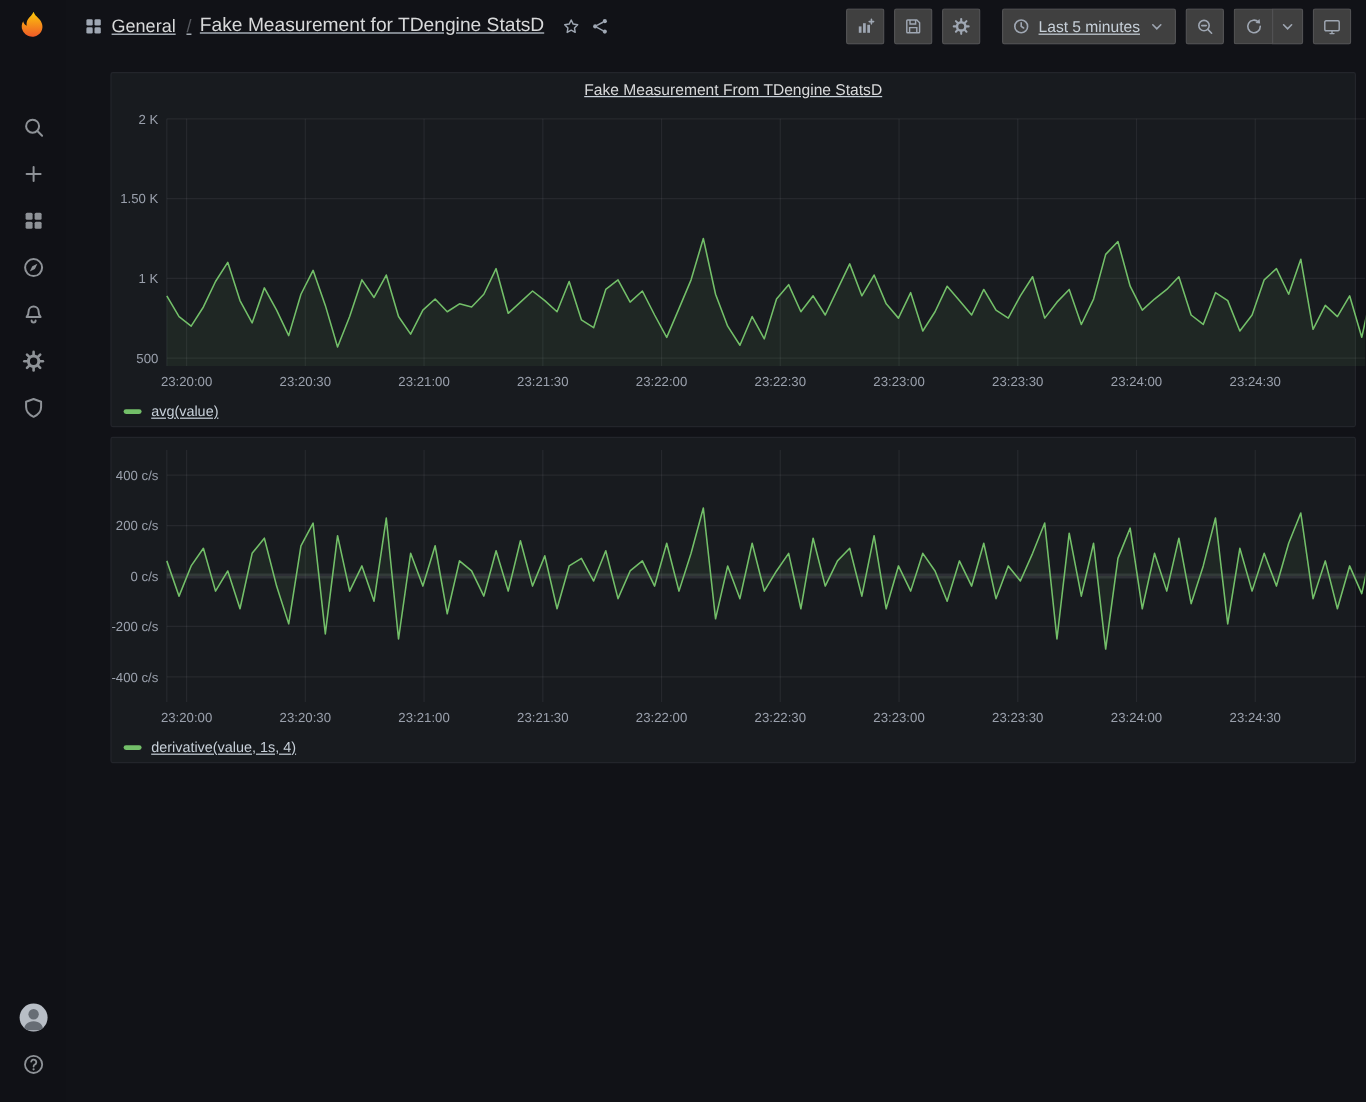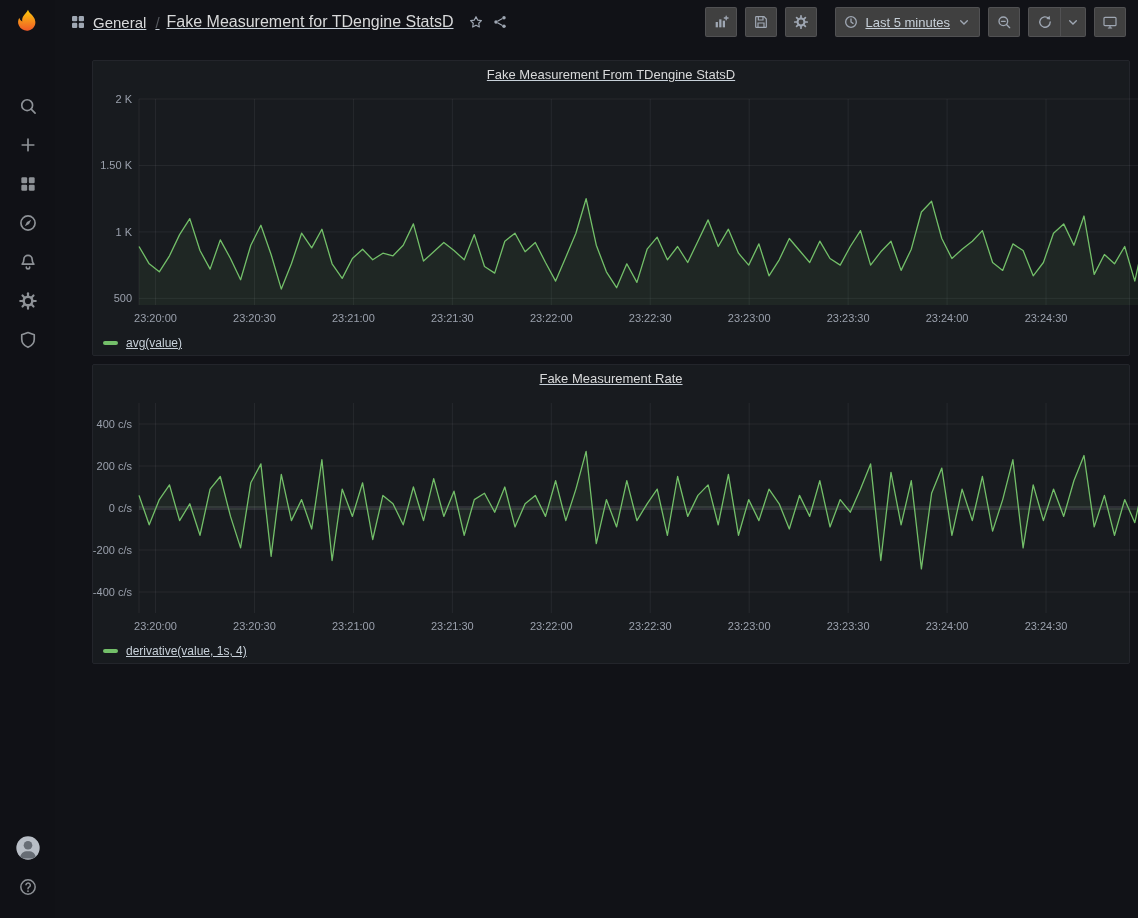--- a/index.html
+++ b/index.html
@@ -298,21 +298,20 @@
               <polyline points="46.0,157.5 56.2,174.8 66.3,182.8 76.5,166.8 86.6,145.6 96.8,129.6 107.0,161.5 117.1,180.1 127.3,150.9 137.5,169.5 147.6,190.7 157.8,156.2 167.9,136.3 178.1,165.5 188.3,200.1 198.4,174.8 208.6,144.2 218.7,158.9 228.9,140.2 239.1,174.8 249.2,189.4 259.4,169.5 269.6,160.2 279.7,170.8 289.9,164.2 300.0,166.8 310.2,156.2 320.4,134.9 330.5,172.1 340.7,162.8 350.8,153.5 361.0,161.5 371.2,170.8 381.3,145.6 391.5,177.5 401.7,184.1 411.8,152.2 422.0,144.2 432.1,162.8 442.3,153.5 452.5,173.5 462.6,192.1 472.8,168.2 482.9,144.2 493.1,109.7 503.3,156.2 513.4,182.8 523.6,198.7 533.8,174.8 543.9,193.4 554.1,160.2 564.2,148.2 574.4,170.8 584.6,157.5 594.7,173.5 604.9,152.2 615.1,130.9 625.2,157.5 635.4,140.2 645.5,164.2 655.7,176.1 665.9,154.9 676.0,186.8 686.2,170.8 696.3,149.5 706.5,161.5 716.7,173.5 726.8,152.2 737.0,169.5 747.2,176.1 757.3,157.5 767.5,141.6 777.6,176.1 787.8,162.8 798.0,152.2 808.1,181.4 818.3,160.2 828.4,123.0 838.6,112.3 848.8,149.5 858.9,169.5 869.1,160.2 879.3,152.2 889.4,141.6 899.6,173.5 909.7,181.4 919.9,154.9 930.1,161.5 940.2,186.8 950.4,173.5 960.5,144.2 970.7,134.9 980.9,156.2 991.0,127.0 1001.2,185.4 1011.4,165.5 1021.5,174.8 1031.7,157.5 1041.8,192.1 1052.0,145.6" fill="none" stroke="#73bf69" stroke-width="1.3" stroke-linejoin="round"></polyline>
             </svg>
           </div>
         <div class="legend">
           <span class="swatch" style="background: rgb(115, 191, 105);"></span>
           <span class="legend-label">avg(value)</span>
         </div>
       </section>
 
       <section class="panel">
-        <h2 class="panel-title">Fake Measurement Rate</h2>
         <div class="chart chart-b" id="chart1">
             <svg width="1060" height="246">
               <line class="grid" x1="46" y1="10" x2="46" y2="220"></line>
               <line class="grid" x1="1052" y1="10" x2="1052" y2="220"></line>
               <line class="grid" x1="62.49180327868852" y1="10" x2="62.49180327868852" y2="220"></line>
               <text class="tick" x="62.49180327868852" y="237" text-anchor="middle">23:20:00</text>
               <line class="grid" x1="161.44262295081967" y1="10" x2="161.44262295081967" y2="220"></line>
               <text class="tick" x="161.44262295081967" y="237" text-anchor="middle">23:20:30</text>
               <line class="grid" x1="260.39344262295083" y1="10" x2="260.39344262295083" y2="220"></line>
               <text class="tick" x="260.39344262295083" y="237" text-anchor="middle">23:21:00</text>

